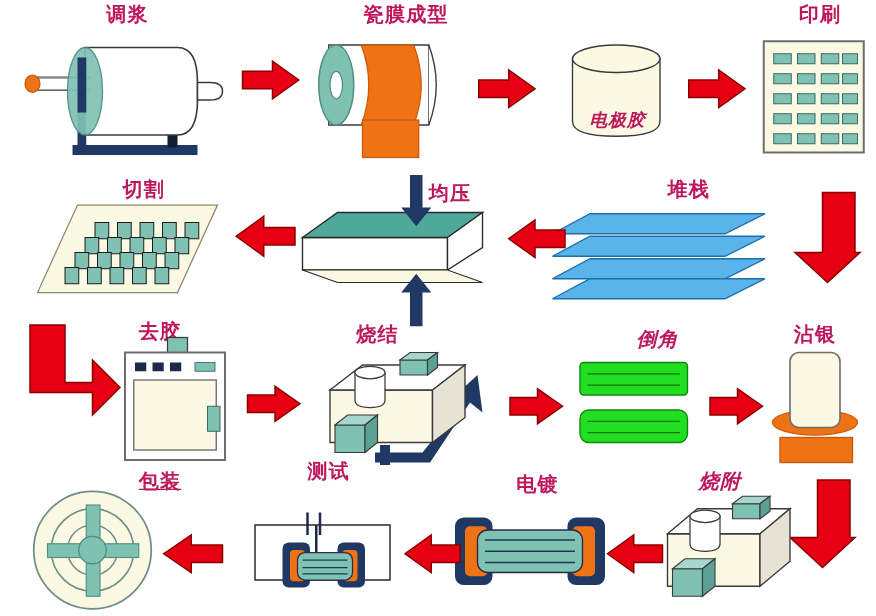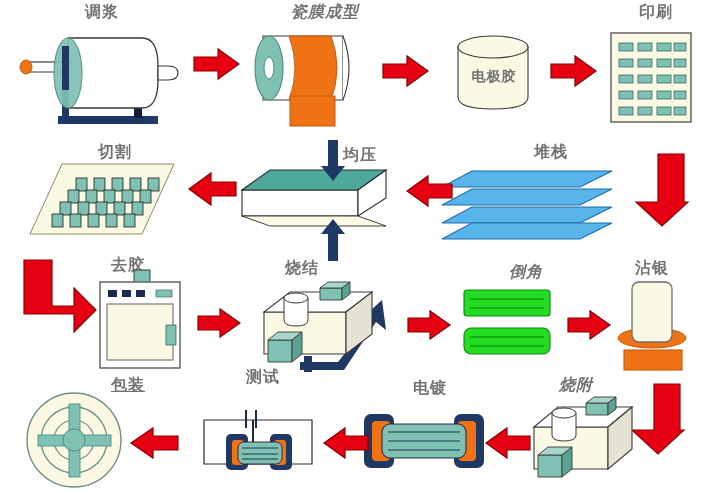--- a/index.html
+++ b/index.html
@@ -16,21 +16,21 @@
     height: 493px;
     background: #ffffff;
     overflow: hidden;
   }
   .node { position: absolute; }
   .label {
     position: absolute;
     font-family: "DejaVu Sans", "Liberation Sans", sans-serif;
     font-size: 16px;
     font-weight: bold;
-    color: #737373;
+    color: #be185d;
     white-space: nowrap;
     letter-spacing: 1px;
     text-align: center;
   }
   .arrow { position: absolute; }
   svg { display: block; overflow: visible; }
 </style>
 </head>
 <body>
 
@@ -58,21 +58,21 @@
       <ellipse cx="16" cy="39" rx="6" ry="7" fill="#ef7215" stroke="#b85310" stroke-width="0.9"></ellipse>
     </svg>
   </div>
 
   <div class="arrow" style="left:192px; top:48px;">
     <svg width="50" height="32" viewBox="0 0 50 32">
       <path d="M2 9 H26 V1 L47 16 L26 31 V23 H2 Z" fill="#e60012" stroke="#8a0000" stroke-width="1.2"></path>
     </svg>
   </div>
 
-  <div class="label" style="left:272px; top:2px; width:106px;font-style:italic;">瓷膜成型</div>
+  <div class="label" style="left:272px; top:2px; width:106px;">瓷膜成型</div>
   <div class="node" style="left:243px; top:28px;">
     <svg width="120" height="100" viewBox="0 0 120 100">
 
       <path d="M20 8 H100 V72 H20 Z" fill="#ffffff" stroke="#3a3a3a" stroke-width="1.1"></path>
 
       <path d="M46 8 Q58 40 46 72 H88 Q100 40 88 8 Z" fill="#ef7215" stroke="#c95a0c" stroke-width="1"></path>
 
       <rect x="47" y="68" width="45" height="30" fill="#ef7215" stroke="#c95a0c" stroke-width="1"></rect>
 
       <path d="M100 8 Q112 40 100 72" fill="#ffffff" stroke="#3a3a3a" stroke-width="1.1"></path>
@@ -87,21 +87,21 @@
       <path d="M2 9 H26 V1 L47 16 L26 31 V23 H2 Z" fill="#e60012" stroke="#8a0000" stroke-width="1.2"></path>
     </svg>
   </div>
 
   <div class="node" style="left:452px; top:35px;">
     <svg width="82" height="80" viewBox="0 0 82 80">
       <path d="M6 12 V62 Q6 74 41 74 Q76 74 76 62 V12 Z" fill="#fbf8e3" stroke="#3a3a3a" stroke-width="1.1"></path>
       <ellipse cx="41" cy="12" rx="35" ry="11" fill="#fbf8e3" stroke="#3a3a3a" stroke-width="1.1"></ellipse>
     </svg>
   </div>
-  <div class="label" style="left:466px; top:68px; width:56px; font-size:14px;">电极胶</div>
+  <div class="label" style="left:466px; top:88px; width:56px; font-size:14px;font-style:italic;">电极胶</div>
 
   <div class="arrow" style="left:549px; top:55px;">
     <svg width="50" height="32" viewBox="0 0 50 32">
       <path d="M2 9 H26 V1 L47 16 L26 31 V23 H2 Z" fill="#e60012" stroke="#8a0000" stroke-width="1.2"></path>
     </svg>
   </div>
 
   <div class="label" style="left:626px; top:2px; width:60px;">印刷</div>
   <div class="node" style="left:608px; top:30px;">
     <svg width="86" height="95" viewBox="0 0 86 95">

